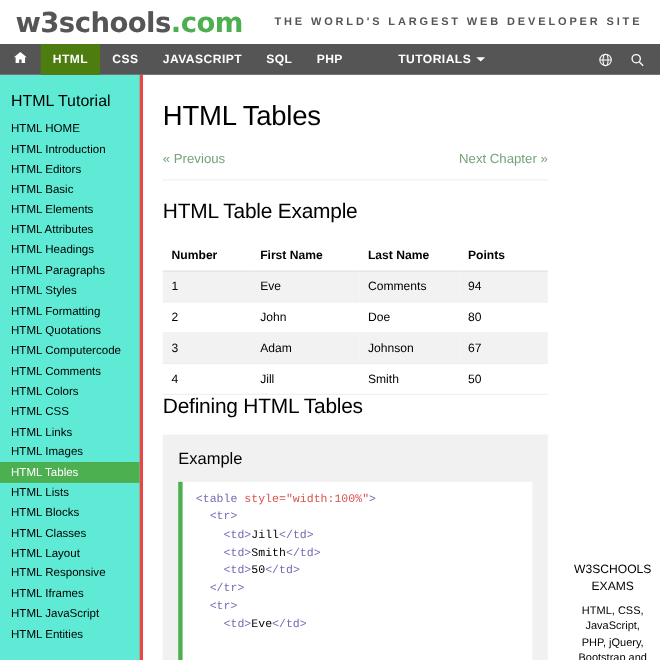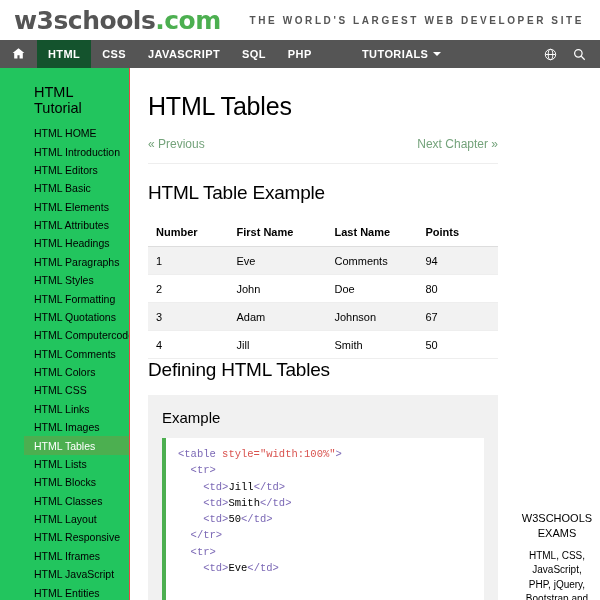--- a/index.html
+++ b/index.html
@@ -55,21 +55,21 @@
     align-items: center;
     padding: 0 11px;
     color: #ffffff;
     font-size: 11px;
     font-weight: bold;
     letter-spacing: 0.4px;
     cursor: pointer;
     white-space: nowrap;
   }
   .nav-item.home { padding: 0 12px; }
-  .nav-item.active { background: #14532d; text-align: right; }
+  .nav-item.active { background: #4d7c0f; text-align: right; }
   .nav-tutorials {
     position: absolute;
     left: 362px; top: 0; bottom: 0;
     display: flex; align-items: center;
     color: #fff; font-size: 11px; font-weight: bold;
     letter-spacing: 0.4px;
     cursor: pointer;
   }
   .caret {
     display: inline-block;
@@ -87,25 +87,24 @@
   }
   .nav-icon { cursor: pointer; display: flex; align-items: center; }
 
   
   .layout { display: flex; height: 532px; }
 
   
   .sidebar {
     width: 130px;
     min-width: 130px;
-    background: #22c55e;
-    border-right: 1px solid #ef4444;
+    background: #5eead4;
+    border-right: 3px solid #ef4444;
     padding-top: 10px;
     overflow: hidden;
-    padding-left: 24px;
   }
   .side-heading {
     font-size: 14.5px;
     color: #000;
     padding: 6px 10px 8px 10px;
     font-weight: normal;
   }
   .side-link {
     display: block;
     font-size: 10.5px;

